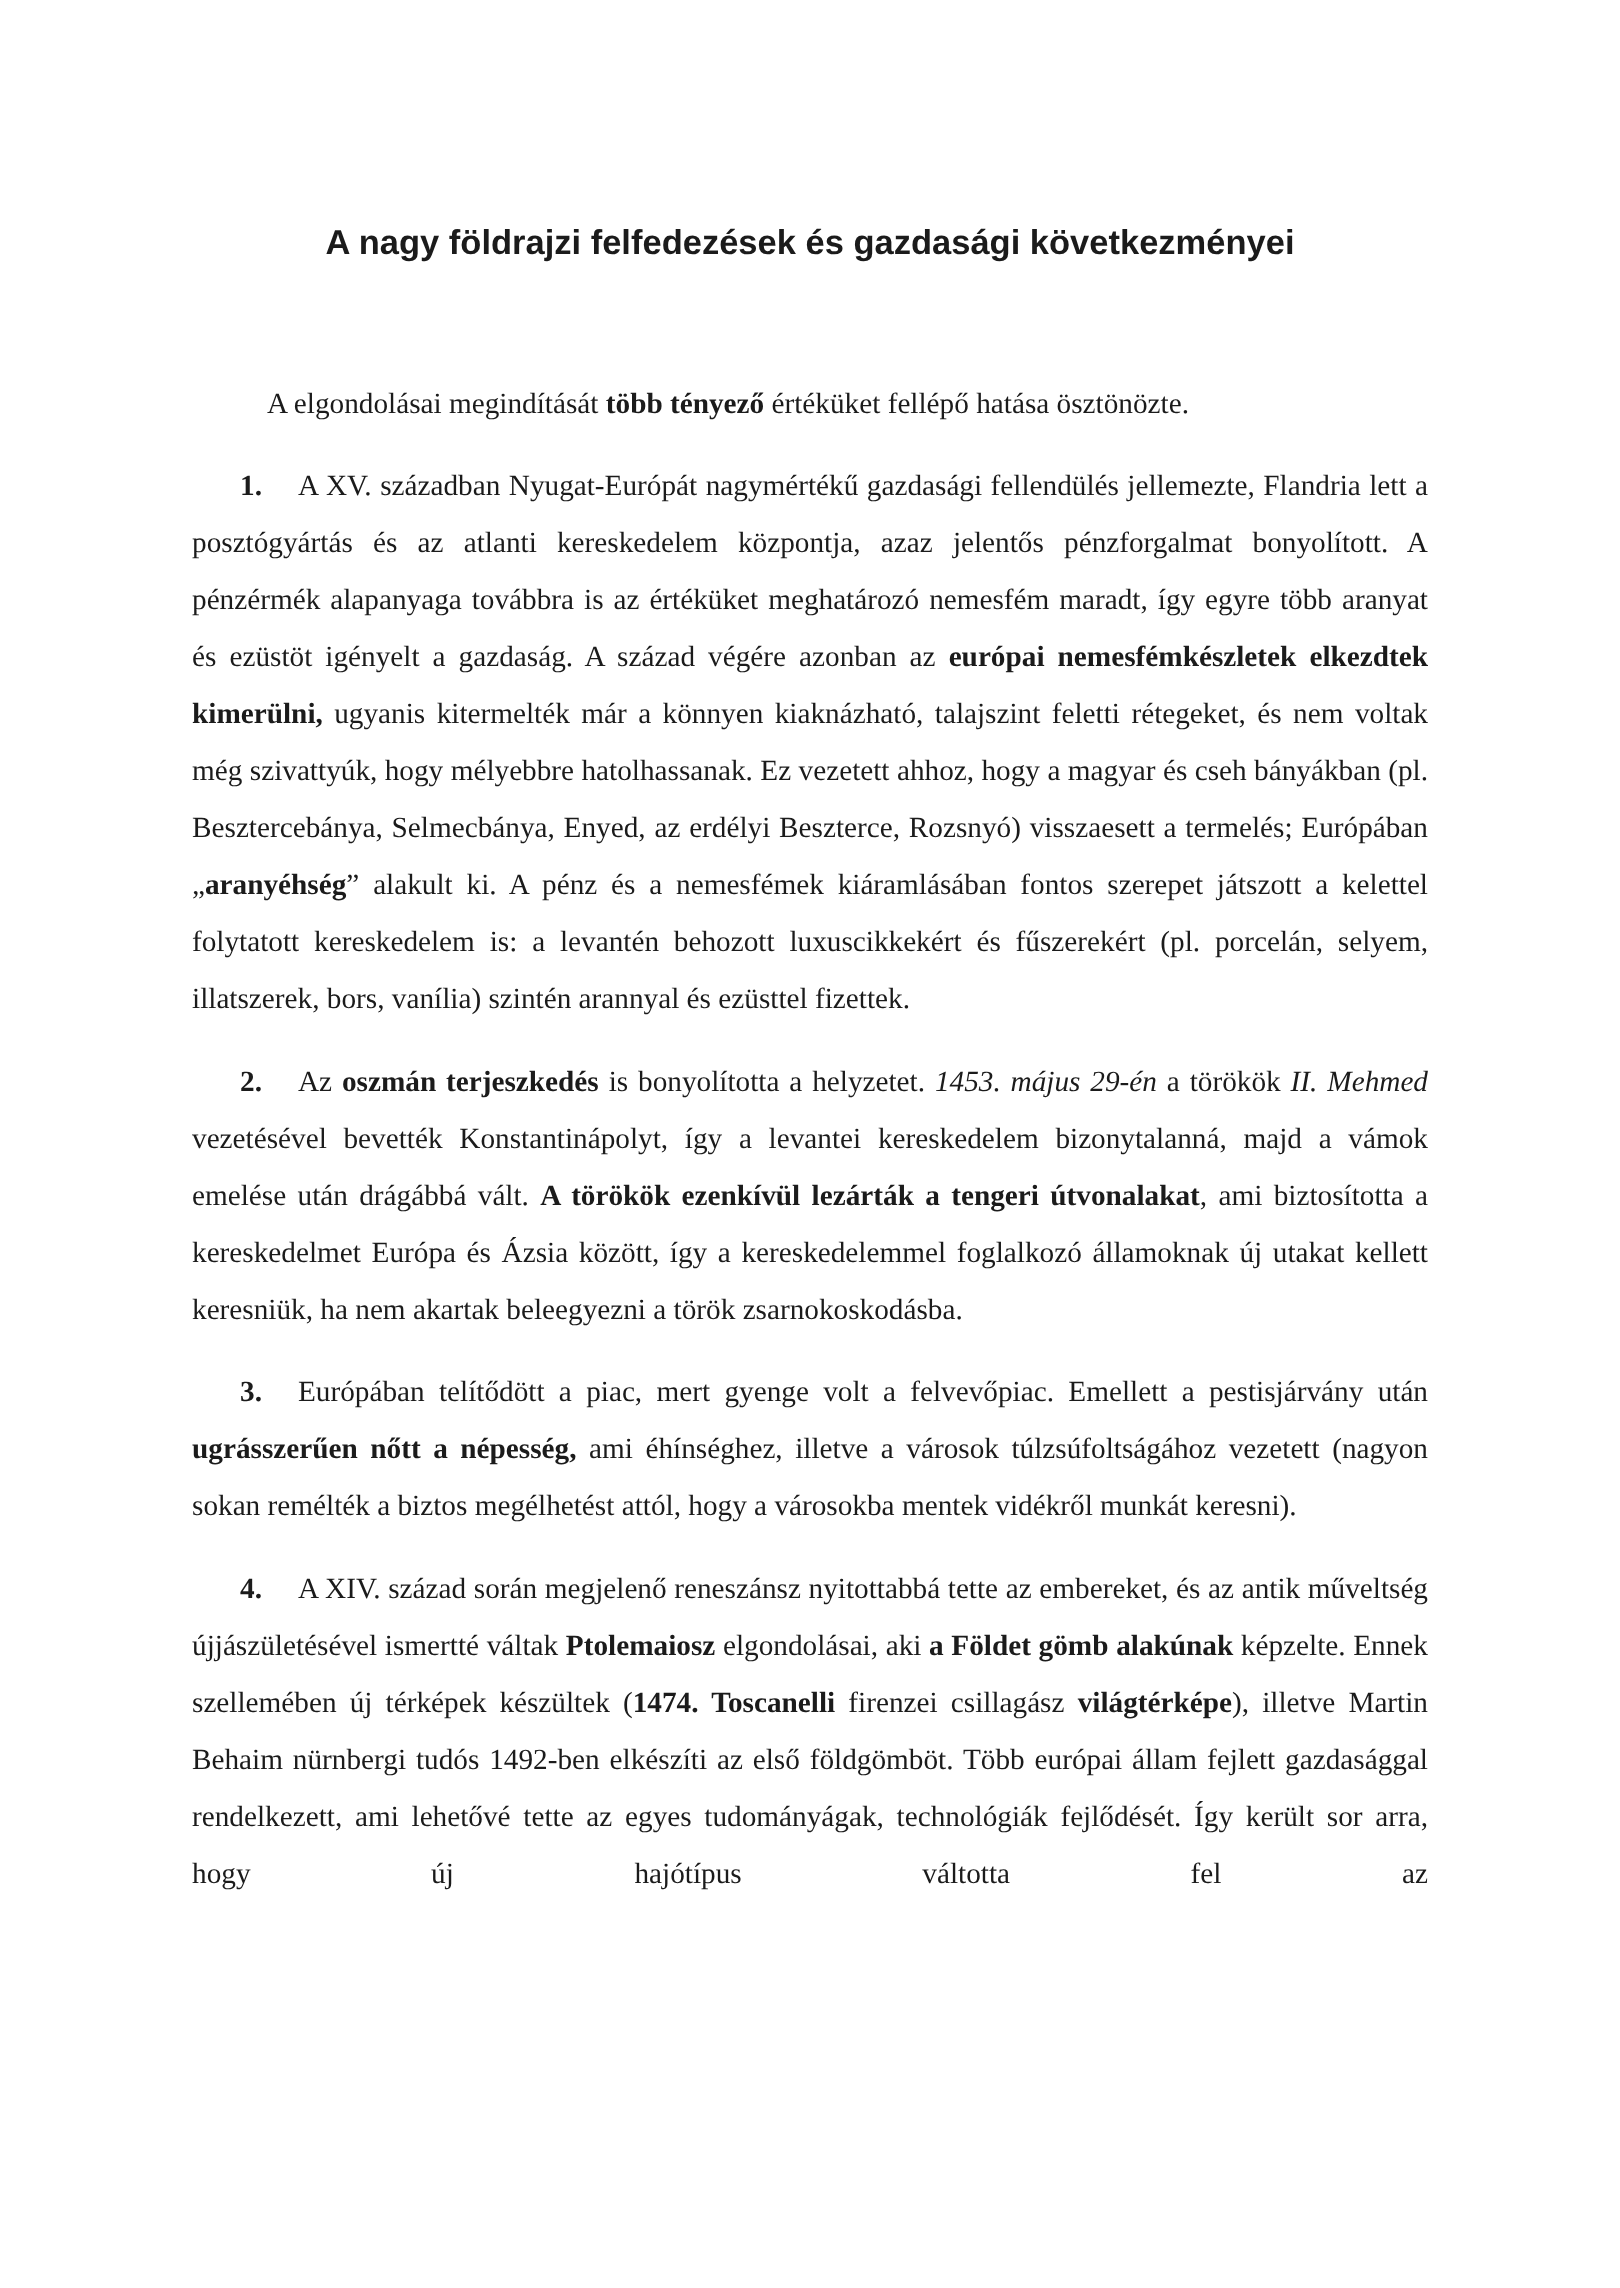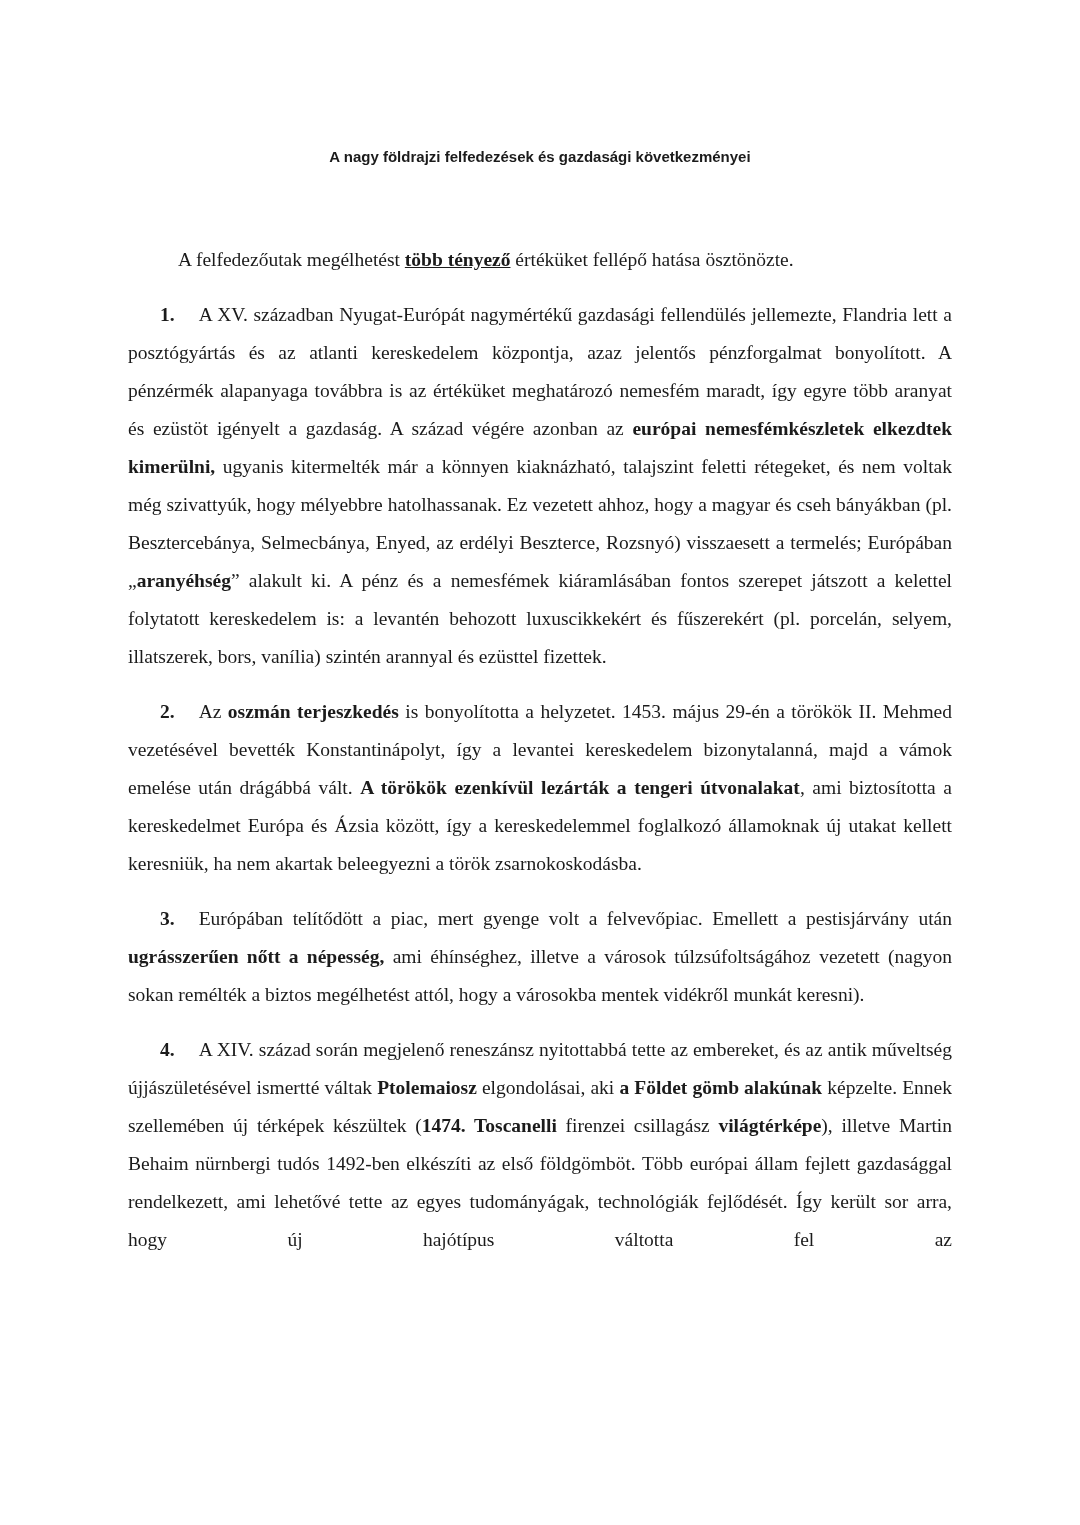--- a/index.html
+++ b/index.html
@@ -14,42 +14,42 @@
     background: #ffffff;
     padding: 148px 128px 40px 128px;
     color: #1b1b1b;
     font-family: "Liberation Serif", "DejaVu Serif", serif;
     font-size: 19.5px;
     overflow: hidden;
   }
   .title {
     font-family: "Liberation Sans", "DejaVu Sans", sans-serif;
     font-weight: bold;
-    font-size: 15px;
+    font-size: 23px;
     text-align: center;
     margin: 0 0 76px 0;
     color: #1b1b1b;
   }
   .para {
     text-align: justify;
     line-height: 38px;
     margin: 0 0 17px 0;
   }
   .para:last-child { margin-bottom: 0; }
   .justify-last { text-align-last: justify; }
   .b { font-weight: bold; }
-  .i { }
-  .u { text-decoration: underline; }
+  .i { font-style: italic; }
+  .u { }
   .tab { display: inline-block; width: 24px; }
 </style>
 </head>
 <body>
 
 <div class="page">
   <h1 class="title">A nagy földrajzi felfedezések és gazdasági következményei</h1>
   <div>
-      <p class="para" style="text-indent: 50px;"><span>A felfedezőutak megélhetést </span><span class="b u">több tényező</span><span> értéküket fellépő hatása ösztönözte.</span></p>
+      <p class="para" style="text-indent: 50px;"><span>A elgondolásai megindítását </span><span class="b u">több tényező</span><span> értéküket fellépő hatása ösztönözte.</span></p>
       <p class="para" style="text-indent: 32px;"><span class="b">1.</span><span class="tab">&nbsp;</span><span>A XV. században Nyugat-Európát nagymértékű gazdasági fellendülés jellemezte, Flandria lett a posztógyártás és az atlanti kereskedelem központja, azaz jelentős pénzforgalmat bonyolított. A pénzérmék alapanyaga továbbra is az értéküket meghatározó nemesfém maradt, így egyre több aranyat és ezüstöt igényelt a gazdaság. A század végére azonban az </span><span class="b">európai nemesfémkészletek elkezdtek kimerülni,</span><span> ugyanis kitermelték már a könnyen kiaknázható, talajszint feletti rétegeket, és nem voltak még szivattyúk, hogy mélyebbre hatolhassanak. Ez vezetett ahhoz, hogy a magyar és cseh bányákban (pl. Besztercebánya, Selmecbánya, Enyed, az erdélyi Beszterce, Rozsnyó) visszaesett a termelés; Európában „</span><span class="b">aranyéhség</span><span>” alakult ki. A pénz és a nemesfémek kiáramlásában fontos szerepet játszott a kelettel folytatott kereskedelem is: a levantén behozott luxuscikkekért és fűszerekért (pl. porcelán, selyem, illatszerek, bors, vanília) szintén arannyal és ezüsttel fizettek.</span></p>
       <p class="para" style="text-indent: 32px;"><span class="b">2.</span><span class="tab">&nbsp;</span><span>Az </span><span class="b">oszmán terjeszkedés</span><span> is bonyolította a helyzetet. </span><span class="i">1453. május 29-én</span><span> a törökök </span><span class="i">II. Mehmed</span><span> vezetésével bevették Konstantinápolyt, így a levantei kereskedelem bizonytalanná, majd a vámok emelése után drágábbá vált. </span><span class="b">A törökök ezenkívül lezárták a tengeri útvonalakat</span><span>, ami biztosította a kereskedelmet Európa és Ázsia között, így a kereskedelemmel foglalkozó államoknak új utakat kellett keresniük, ha nem akartak beleegyezni a török zsarnokoskodásba.</span></p>
       <p class="para" style="text-indent: 32px;"><span class="b">3.</span><span class="tab">&nbsp;</span><span>Európában telítődött a piac, mert gyenge volt a felvevőpiac. Emellett a pestisjárvány után </span><span class="b">ugrásszerűen nőtt a népesség,</span><span> ami éhínséghez, illetve a városok túlzsúfoltságához vezetett (nagyon sokan remélték a biztos megélhetést attól, hogy a városokba mentek vidékről munkát keresni).</span></p>
       <p class="para justify-last" style="text-indent: 32px;"><span class="b">4.</span><span class="tab">&nbsp;</span><span>A XIV. század során megjelenő reneszánsz nyitottabbá tette az embereket, és az antik műveltség újjászületésével ismertté váltak </span><span class="b">Ptolemaiosz</span><span> elgondolásai, aki </span><span class="b">a Földet gömb alakúnak</span><span> képzelte. Ennek szellemében új térképek készültek (</span><span class="b">1474. Toscanelli</span><span> firenzei csillagász </span><span class="b">világtérképe</span><span>), illetve Martin Behaim nürnbergi tudós 1492-ben elkészíti az első földgömböt. Több európai állam fejlett gazdasággal rendelkezett, ami lehetővé tette az egyes tudományágak, technológiák fejlődését. Így került sor arra, hogy új hajótípus váltotta fel az</span></p>
     </div>
 </div>
 
 </body></html>

